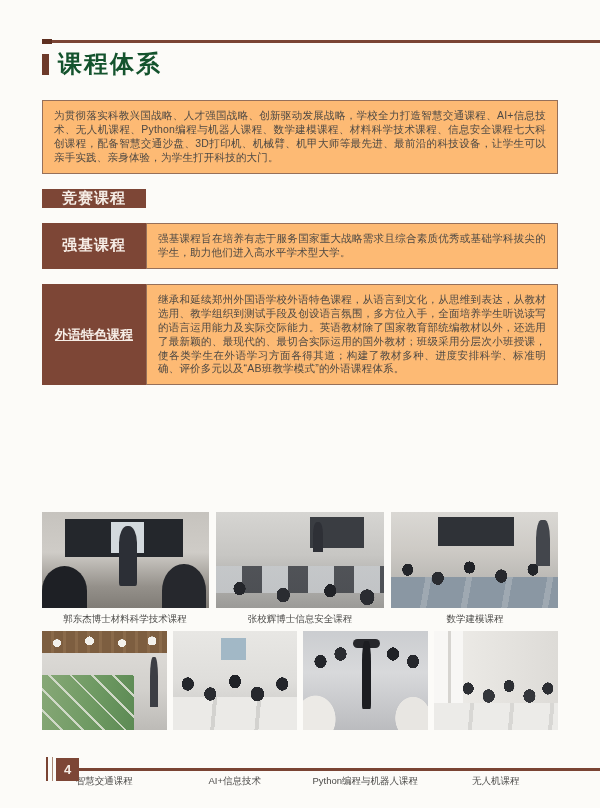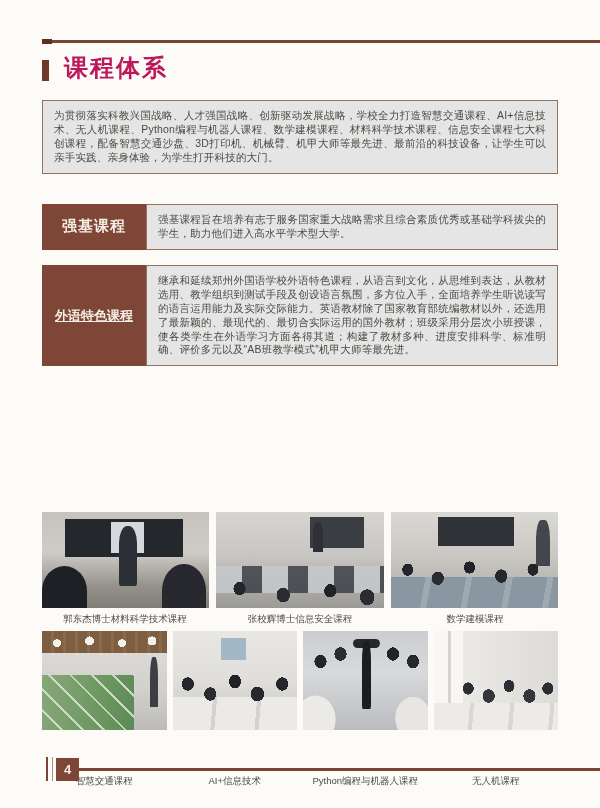--- a/index.html
+++ b/index.html
@@ -8,32 +8,32 @@
     background:#fcfbf8;
     font-family:"Liberation Sans","DejaVu Sans",sans-serif;
     -webkit-font-smoothing:antialiased;
   }
   
   .top-rule{position:absolute;left:42px;right:0;top:40px;height:3px;background:#7a4434;}
   .top-rule::before{content:'';position:absolute;left:0;top:-1px;width:10px;height:5px;background:#5e2f20;}
   
   .title-row{position:absolute;left:42px;top:52px;display:flex;align-items:center;}
   .title-marker{width:7px;height:21px;background:#6d3a2a;margin-right:9px;}
-  .page-title{font-size:24px;font-weight:bold;color:#be185d;letter-spacing:2px;margin:6px;line-height:1;font-family:Liberation Mono, monospace;}
+  .page-title{font-size:24px;font-weight:bold;color:#14532d;letter-spacing:2px;margin:0;line-height:1;}
   
   .sections{position:absolute;left:42px;top:100px;width:516px;}
   .sec{display:flex;margin-bottom:15px;}
   .sec-label{
     width:104px;flex:0 0 104px;background:#7d4636;color:#f6ede6;
     display:flex;align-items:center;justify-content:center;
     font-weight:bold;font-size:15px;letter-spacing:1px;text-align:center;
   }
   .sec:nth-child(4) .sec-label{font-size:13px;letter-spacing:0;text-decoration:underline;}
   .sec-body{
-    flex:1;border:1px solid #96705a;background:#e5e5e5;
+    flex:1;border:1px solid #96705a;background:#fdba74;
     padding:8px 11px;font-size:10.5px;line-height:1.33;color:#4e4944;
     text-align:justify;letter-spacing:0.2px;
   }
   
   .gallery{position:absolute;left:42px;top:512px;width:516px;}
   .prow{display:flex;gap:7px;}
   .prow2{gap:6px;margin-top:7px;}
   .ph{flex:1;position:relative;overflow:hidden;background:#c8c6c2;}
   .prow1 .ph{height:96px;}
   .prow2 .ph{height:99px;}
@@ -141,28 +141,29 @@
 <div class="title-row">
   <span class="title-marker"></span>
   <h1 class="page-title">课程体系</h1>
 </div>
 
 <div class="sections">
   <div class="sec">
     <div class="sec-body">为贯彻落实科教兴国战略、人才强国战略、创新驱动发展战略，学校全力打造智慧交通课程、AI+信息技术、无人机课程、Python编程与机器人课程、数学建模课程、材料科学技术课程、信息安全课程七大科创课程，配备智慧交通沙盘、3D打印机、机械臂、机甲大师等最先进、最前沿的科技设备，让学生可以亲手实践、亲身体验，为学生打开科技的大门。</div>
   </div>
   <div class="sec">
+    <div class="sec-label">竞赛课程</div>
   </div>
   <div class="sec">
     <div class="sec-label">强基课程</div>
     <div class="sec-body">强基课程旨在培养有志于服务国家重大战略需求且综合素质优秀或基础学科拔尖的学生，助力他们进入高水平学术型大学。</div>
   </div>
   <div class="sec">
     <div class="sec-label">外语特色课程</div>
-    <div class="sec-body">继承和延续郑州外国语学校外语特色课程，从语言到文化，从思维到表达，从教材选用、教学组织到测试手段及创设语言氛围，多方位入手，全面培养学生听说读写的语言运用能力及实际交际能力。英语教材除了国家教育部统编教材以外，还选用了最新颖的、最现代的、最切合实际运用的国外教材；班级采用分层次小班授课，使各类学生在外语学习方面各得其道；构建了教材多种、进度安排科学、标准明确、评价多元以及“AB班教学模式”机甲大师等最先进。</div>
+    <div class="sec-body">继承和延续郑州外国语学校外语特色课程，从语言到文化，从思维到表达，从教材选用、教学组织到测试手段及创设语言氛围，多方位入手，全面培养学生听说读写的语言运用能力及实际交际能力。英语教材除了国家教育部统编教材以外，还选用了最新颖的、最现代的、最切合实际运用的国外教材；班级采用分层次小班授课，使各类学生在外语学习方面各得其道；构建了教材多种、进度安排科学、标准明确、评价多元以及“AB班教学模式”的外语课程体系。</div>
   </div>
 </div>
 
 <div class="gallery">
   <div class="prow prow1">
     <div class="ph ph-ms">
       <div class="det board"></div>
       <div class="det screen"></div>
       <div class="det teacher"></div>
       <div class="det head-l"></div>

